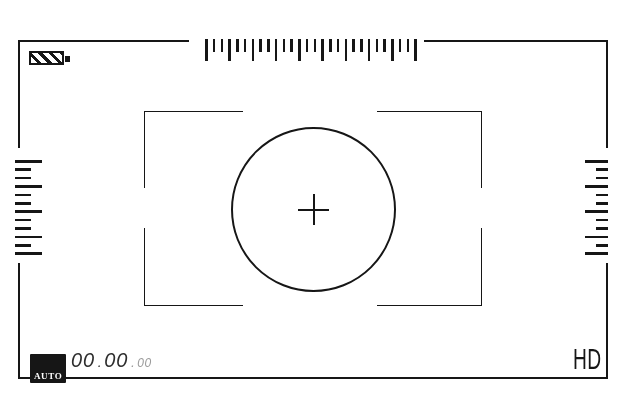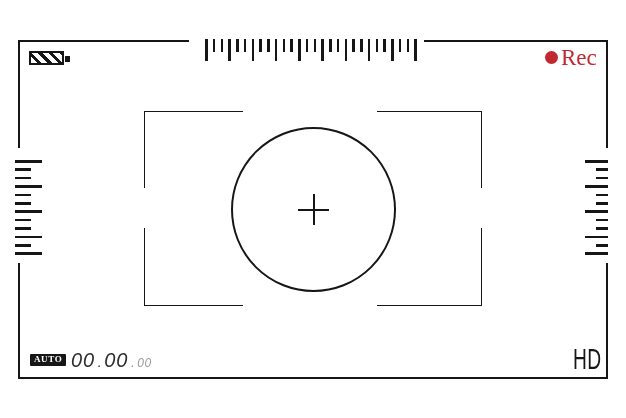--- a/index.html
+++ b/index.html
@@ -54,21 +54,21 @@
 
   
   .circle{position:absolute;left:231px;top:127px;width:165px;height:165px;
           border:2.6px solid var(--line);border-radius:50%;box-sizing:border-box;}
   .ch-h{left:298px;top:208.5px;width:31px;height:2.2px;}
   .ch-v{left:312.5px;top:194px;width:2.2px;height:31px;}
 
   
   .auto-badge{position:absolute;left:30px;top:354px;background:var(--line);color:#fff;
               font-family:"Liberation Serif",serif;font-weight:bold;font-size:9px;
-              letter-spacing:0.6px;padding:1px 4px 2px 4px;border-radius:1px;line-height:1;}
+              letter-spacing:0.6px;padding:18px 4px 2px 4px;border-radius:1px;line-height:1;}
   .timecode{position:absolute;left:71px;top:349px;display:flex;align-items:baseline;
             color:#2e2e2e;font-family:"Liberation Sans",sans-serif;font-weight:300;font-style:italic;}
   .tc-main{font-size:20px;letter-spacing:1px;}
   .tc-sep{font-size:14px;margin:0 2.5px;}
   .tc-sep.dim,.tc-small{color:var(--dim);}
   .tc-small{font-size:12px;letter-spacing:0.5px;}
   .hd{position:absolute;right:25px;top:344px;font-size:30px;font-weight:400;color:var(--line);
       transform:scaleX(0.64);transform-origin:right center;letter-spacing:0.5px;line-height:1;}
 </style>
 </head>
@@ -139,24 +139,20 @@
       <span class="htick minor"></span>
       <span class="htick minor"></span>
       <span class="htick major"></span>
       <span class="htick minor"></span>
       <span class="htick minor"></span>
       <span class="htick major"></span>
       <span class="htick minor"></span>
       <span class="htick major"></span>
     </div>
 
-  <div class="rec">
-    <span class="rec-dot"></span>
-    <span class="rec-label">Rec</span>
-  </div>
 
   <div class="fb tl"></div>
   <div class="fb tr"></div>
   <div class="fb bl"></div>
   <div class="fb br"></div>
 
   <div class="circle"></div>
   <div class="seg ch-h"></div>
   <div class="seg ch-v"></div>
 

